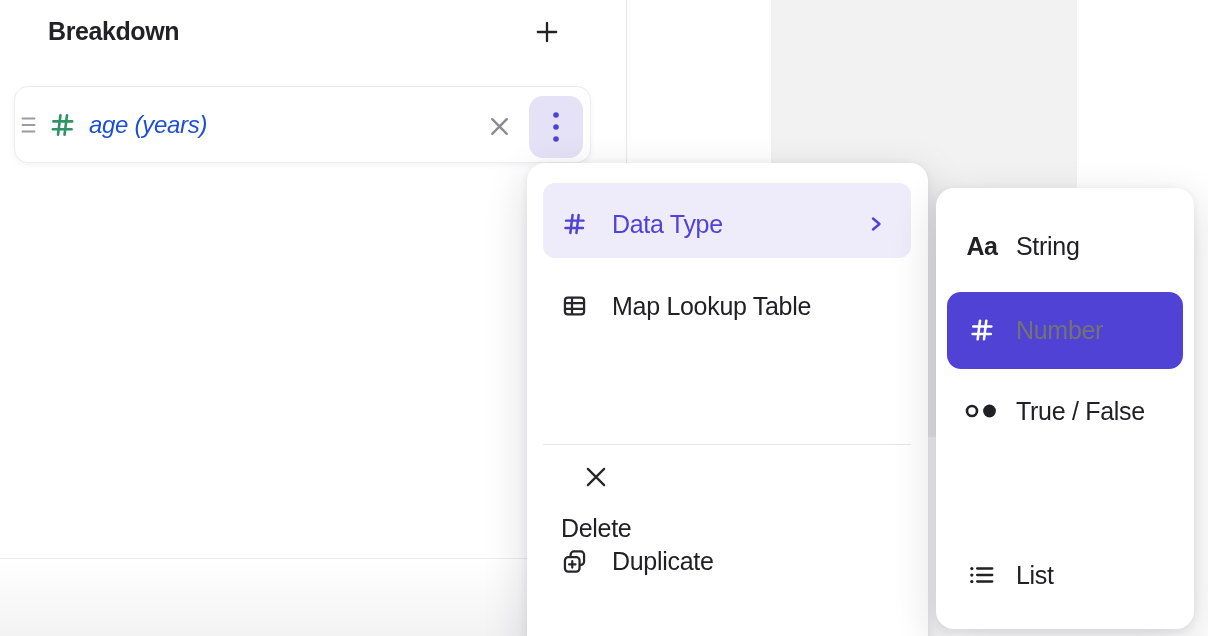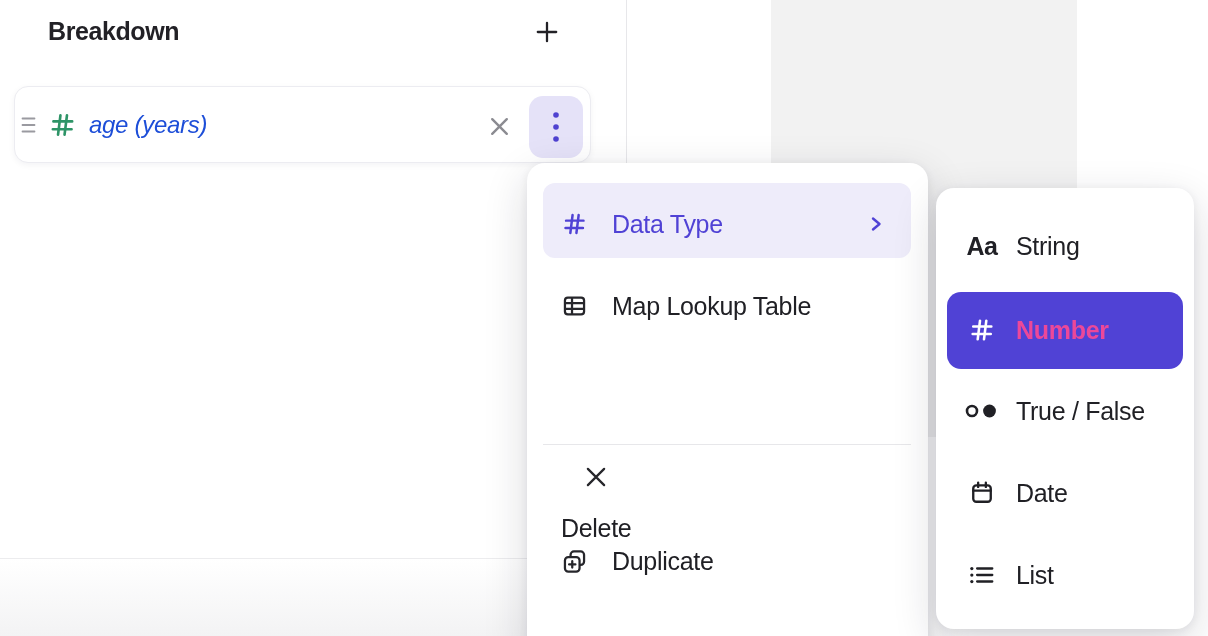--- a/index.html
+++ b/index.html
@@ -58,21 +58,21 @@
 
   
   .submenu { position:absolute; left:936px; top:188px; width:258px; height:441px; background:#fff;
     border-radius:18px; box-shadow:0 14px 44px rgba(22,22,44,0.16), 0 2px 10px rgba(22,22,44,0.07); }
   .sel-rect { position:absolute; left:11px; top:104px; width:236px; height:77px;
     border-radius:14px; background:#5042d5; }
   .srow { position:absolute; left:27px; display:flex; align-items:center; gap:15px;
     transform:translateY(-50%); cursor:pointer; white-space:nowrap; }
   .srow .ic { width:38px; height:30px; display:flex; align-items:center; justify-content:center; }
   .srow .lbl { font-size:25px; font-weight:500; letter-spacing:-0.3px; color:#202025; }
-  .srow.selected .lbl { color:#ec4899;font-weight:bold; }
+  .srow.selected .lbl { color:#737373; }
   .row-string { top:58px; }
   .row-number { top:142px; }
   .row-bool { top:223px; }
   .row-date { top:305px; }
   .row-list { top:387px; }
   .aa-glyph { font-size:25px; font-weight:600; color:#202025; letter-spacing:-0.5px; }
 
   svg { display:block; }
 </style>
 </head>
@@ -198,29 +198,20 @@
     <div class="srow row-bool">
       <span class="ic">
         <svg width="38" height="24" viewBox="0 0 38 24">
             <circle cx="9" cy="12" r="5" stroke="#202025" stroke-width="2.6" fill="none"></circle>
             <circle cx="26.5" cy="12" r="6.4" fill="#202025"></circle>
           </svg>
       </span>
       <span class="lbl">True / False</span>
     </div>
 
-    <div class="srow row-date">
-      <span class="ic">
-        <svg width="28" height="28" viewBox="0 0 24 24">
-            <rect x="4.5" y="5.5" width="15" height="14" rx="2.6" stroke="#202025" stroke-width="2" fill="none"></rect>
-            <path d="M4.5 10 H19.5 M8.7 3.2 V6.8 M15.3 3.2 V6.8" stroke="#202025" stroke-width="2" stroke-linecap="round" fill="none"></path>
-          </svg>
-      </span>
-      <span class="lbl">Date</span>
-    </div>
 
     <div class="srow row-list">
       <span class="ic">
         <svg width="30" height="26" viewBox="0 0 26 24">
             <circle cx="3.6" cy="6" r="1.5" fill="#202025"></circle>
             <circle cx="3.6" cy="12" r="1.5" fill="#202025"></circle>
             <circle cx="3.6" cy="18" r="1.5" fill="#202025"></circle>
             <path d="M8.5 6 H22.5 M8.5 12 H22.5 M8.5 18 H22.5" stroke="#202025" stroke-width="2.1" stroke-linecap="round" fill="none"></path>
           </svg>
       </span>

